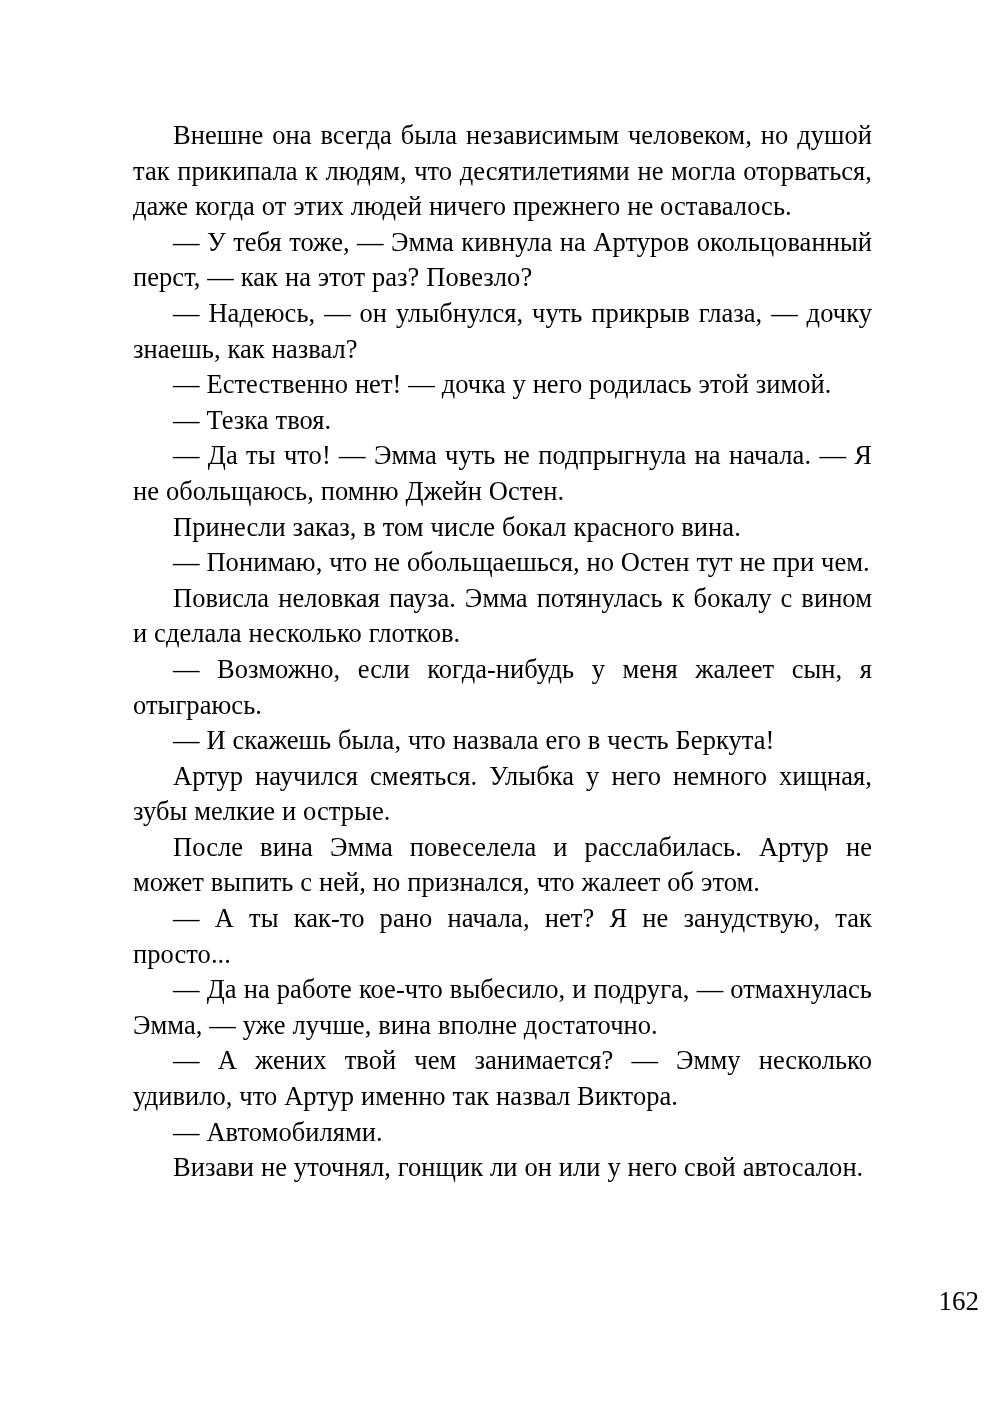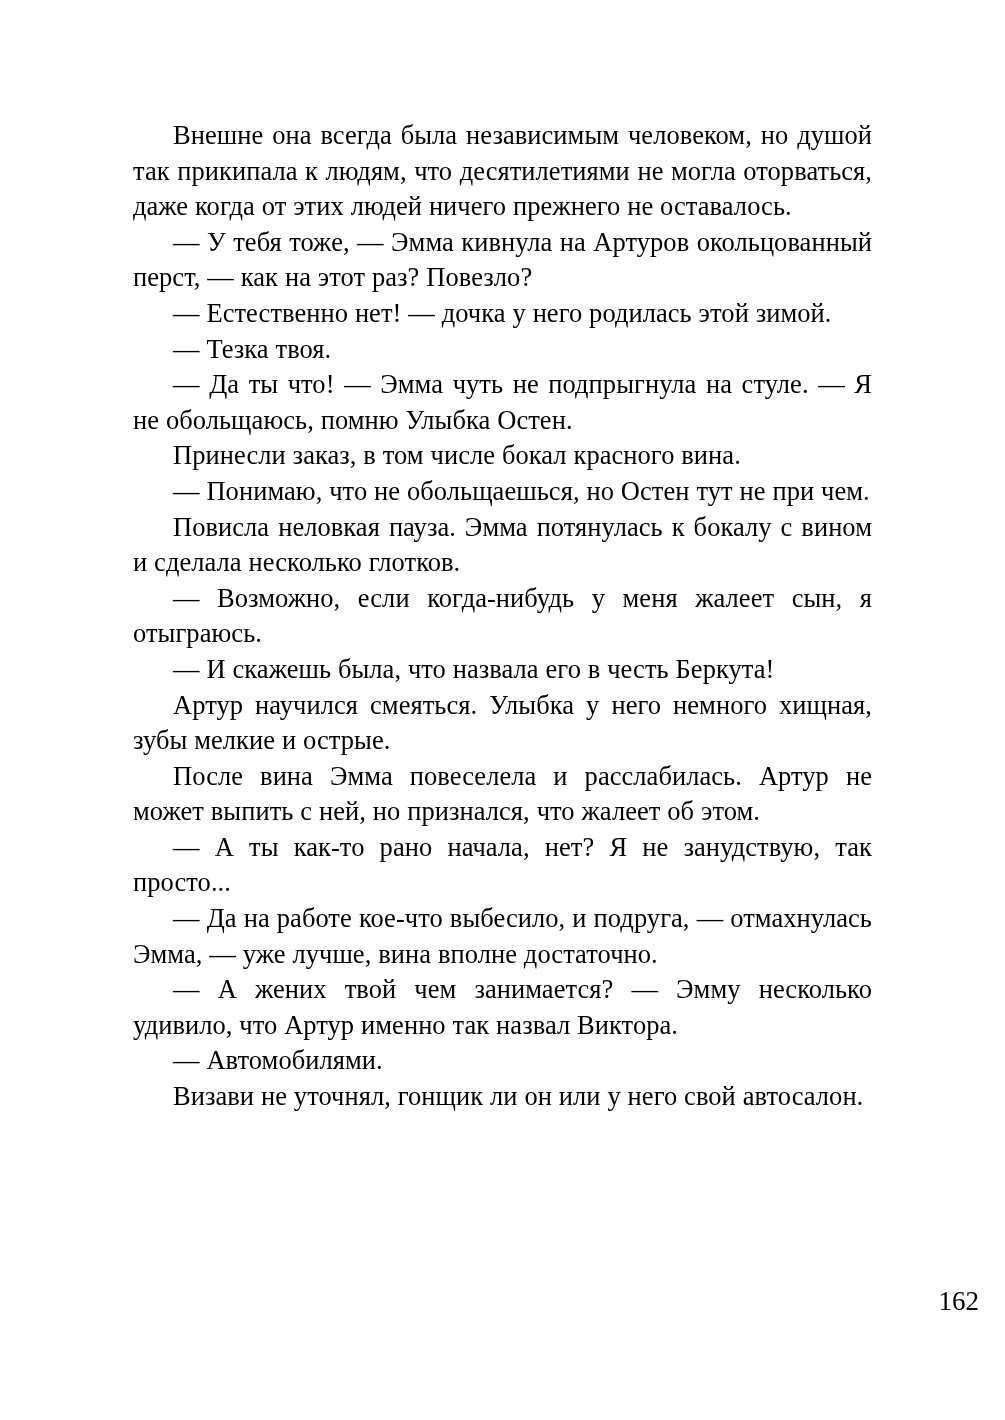--- a/index.html
+++ b/index.html
@@ -55,23 +55,24 @@
   }
 </style>
 </head>
 <body>
 
 <div class="page">
 
   <div class="text-column">
     <p class="para">Внешне она всегда была независимым человеком, но ду­шой так прикипала к людям, что десятилетиями не могла оторваться, даже когда от этих людей ничего прежнего не оставалось.</p>
     <p class="para">— У тебя тоже, — Эмма кивнула на Артуров окольцо­ванный перст, — как на этот раз? Повезло?</p>
+    <p class="para">— Надеюсь, — он улыбнулся, чуть прикрыв глаза, — дочку знаешь, как назвал?</p>
     <p class="para">— Естественно нет! — дочка у него родилась этой зи­мой.</p>
     <p class="para">— Тезка твоя.</p>
-    <p class="para">— Да ты что! — Эмма чуть не подпрыгнула на стуле. — Я не обольщаюсь, помню Улыбка Остен.</p>
+    <p class="para">— Да ты что! — Эмма чуть не подпрыгнула на начала. — Я не обольщаюсь, помню Джейн Остен.</p>
     <p class="para">Принесли заказ, в том числе бокал красного вина.</p>
     <p class="para">— Понимаю, что не обольщаешься, но Остен тут не при чем.</p>
     <p class="para">Повисла неловкая пауза. Эмма потянулась к бокалу с вином и сделала несколько глотков.</p>
     <p class="para">— Возможно, если когда-нибудь у меня жалеет сын, я отыграюсь.</p>
     <p class="para">— И скажешь была, что назвала его в честь Беркута!</p>
     <p class="para">Артур научился смеяться. Улыбка у него немного хищная, зубы мелкие и острые.</p>
     <p class="para">После вина Эмма повеселела и расслабилась. Артур не может выпить с ней, но признался, что жалеет об этом.</p>
     <p class="para">— А ты как-то рано начала, нет? Я не занудствую, так просто...</p>
     <p class="para">— Да на работе кое-что выбесило, и подруга, — от­махнулась Эмма, — уже лучше, вина вполне достаточно.</p>
     <p class="para">— А жених твой чем занимается? — Эмму несколько удивило, что Артур именно так назвал Виктора.</p>

